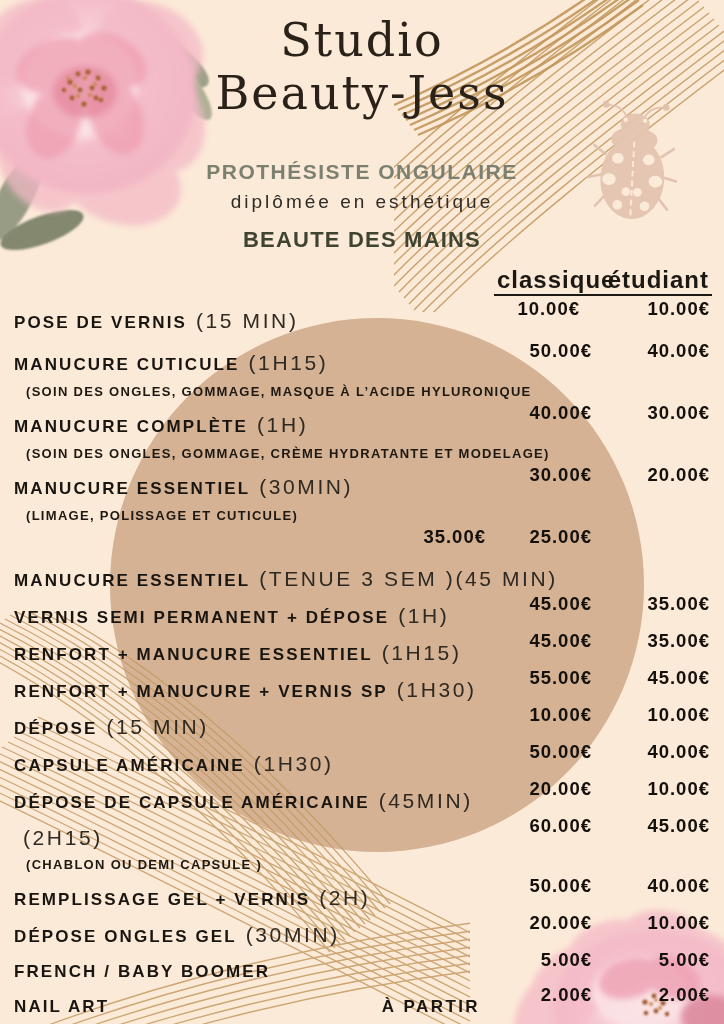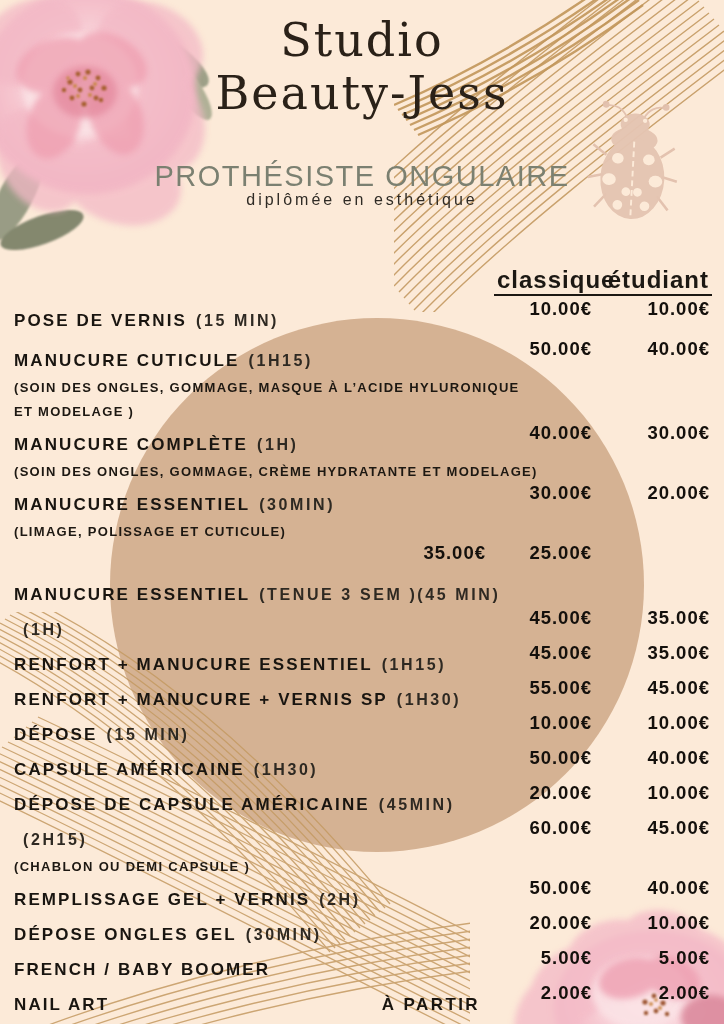--- a/index.html
+++ b/index.html
@@ -18,39 +18,39 @@
   .wheat-bl { position:absolute; left:0; top:612px; width:470px; height:412px; z-index:1; }
   .ladybug { position:absolute; left:586px; top:98px; width:94px; height:126px; z-index:2; }
   .flower-tl { position:absolute; left:0; top:0; width:215px; height:252px; z-index:2; }
   .flower-br { position:absolute; right:0; bottom:0; width:244px; height:142px; z-index:2; }
   
   .hdr { position:absolute; left:0; right:0; text-align:center; z-index:5; white-space:nowrap; }
   .title {
     top:14px; font-family:"DejaVu Serif", serif; font-weight:400;
     font-size:46px; line-height:53px; letter-spacing:2px; color:#2a2118;
   }
-  .profession { top:160px; font-size:29px; letter-spacing:1.5px; font-weight:400; color:#7b8071; }
-  .qualification { top:191px; font-size:16px; letter-spacing:3px; font-weight:500; color:#2f2b25; }
+  .profession { top:160px; font-size:21px; letter-spacing:1.5px; font-weight:700; color:#7b8071; }
+  .qualification { top:191px; font-size:19px; letter-spacing:3px; font-weight:500; color:#2f2b25; }
   .section-title { top:227px; font-size:22px; letter-spacing:1.2px; font-weight:700; color:#3e4430; }
   
   .menu { position:absolute; left:14px; right:6px; top:266px; z-index:5; }
   .grid-row { display:grid; grid-template-columns:1fr 106px 118px; align-items:start; }
   .head-row { margin-bottom:16px; }
   .col-head { text-align:right; padding-right:6px; font-weight:700; font-size:24px; letter-spacing:1px; color:#1c1813; }
   .col-head span { border-bottom:2.5px solid #1c1813; padding:0 3px 1px 3px; }
   .row { margin-bottom:13px; }
-  .row.first { margin-bottom:18px; }
+  .row.first { margin-bottom:18px;gap:12px; }
   .label { white-space:nowrap; display:flex; align-items:baseline; line-height:22px; }
   .name { font-size:17px; font-weight:700; letter-spacing:2.1px; color:#191510; }
-  .dur { font-size:16px; font-weight:700; letter-spacing:2.6px; color:#2e2922; margin-left:9px; }
+  .dur { font-size:21px; font-weight:400; letter-spacing:2.6px; color:#2e2922; margin-left:9px; }
   .note { font-size:17px; font-weight:700; letter-spacing:2.4px; margin-left:auto; padding-right:14px; }
   .price { text-align:right; padding-right:8px; transform:translateY(-12px);
            font-weight:700; font-size:18.5px; letter-spacing:1px; line-height:22px; color:#14100c; }
   .desc { white-space:nowrap; font-size:13px; font-weight:700; letter-spacing:1.3px;
-          line-height:24px; color:#1d1812; margin:-9px 0 10px 0; }
+          line-height:24px; color:#1d1812; margin:-9px 0 10px 12px; }
   .row2 { margin-top:-5px; }
 </style>
 </head>
 <body>
 
 <div class="poster">
 
   <div class="bg-circle"></div>
 
   <svg class="wheat-tr" viewBox="0 0 330 312">
@@ -250,20 +250,21 @@
         <circle cx="176" cy="118" r="1.8"></circle>
     </g>
   </svg>
 
   <div class="hdr title">
     <div>Studio</div>
     <div>Beauty-Jess</div>
   </div>
   <div class="hdr profession">PROTHÉSISTE ONGULAIRE</div>
   <div class="hdr qualification">diplômée en esthétique</div>
+  <div class="hdr section-title">BEAUTE DES MAINS</div>
 
   <div class="menu">
 
     <div class="grid-row head-row">
       <div></div>
       <div class="col-head"><span>classique</span></div>
       <div class="col-head"><span>étudiant</span></div>
     </div>
 
     <div class="grid-row row first">
@@ -278,21 +279,20 @@
     <div class="grid-row row">
       <div class="label">
           <span class="name">MANUCURE CUTICULE</span>
           <span class="dur">(1H15)</span>
         </div>
       <div class="price">50.00€</div>
       <div class="price">40.00€</div>
     </div>
     <div class="desc">
       <div>(SOIN DES ONGLES, GOMMAGE, MASQUE À L’ACIDE HYLURONIQUE</div>
-      <div>ET MODELAGE )</div>
     </div>
 
     <div class="grid-row row">
       <div class="label">
           <span class="name">MANUCURE COMPLÈTE</span>
           <span class="dur">(1H)</span>
         </div>
       <div class="price">40.00€</div>
       <div class="price">30.00€</div>
     </div>
@@ -316,20 +316,21 @@
       <div class="label">
           <span class="name">MANUCURE ESSENTIEL</span>
           <span class="dur">(TENUE 3 SEM )(45 MIN)</span>
         </div>
       <div></div>
         <div></div>
     </div>
 
     <div class="grid-row row">
       <div class="label">
+          <span class="name">VERNIS SEMI PERMANENT + DÉPOSE</span>
           <span class="dur">(1H)</span>
         </div>
       <div class="price">45.00€</div>
       <div class="price">35.00€</div>
     </div>
 
     <div class="grid-row row">
       <div class="label">
           <span class="name">RENFORT + MANUCURE ESSENTIEL</span>
           <span class="dur">(1H15)</span>

